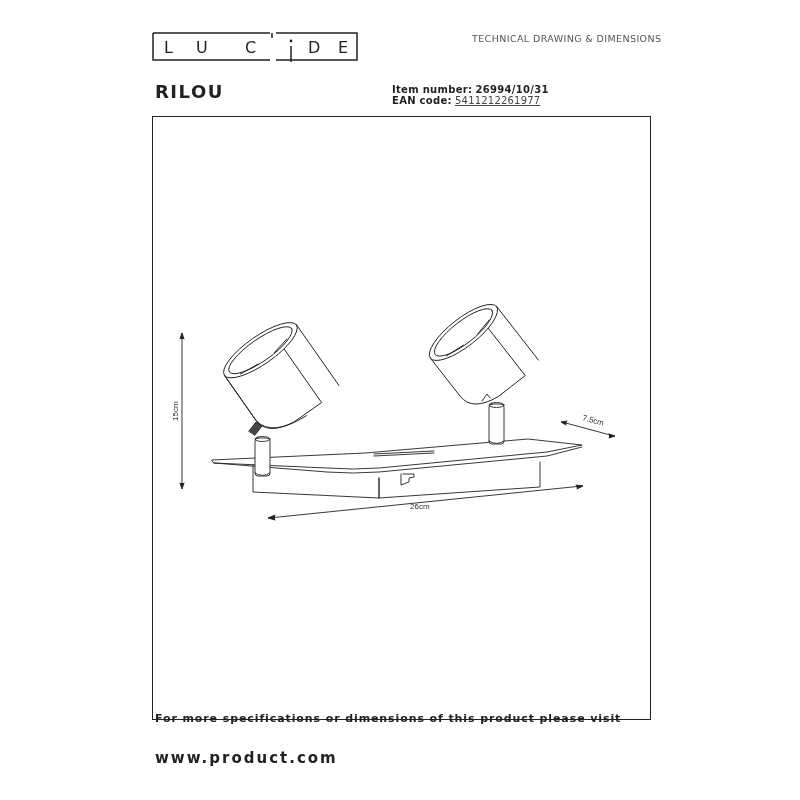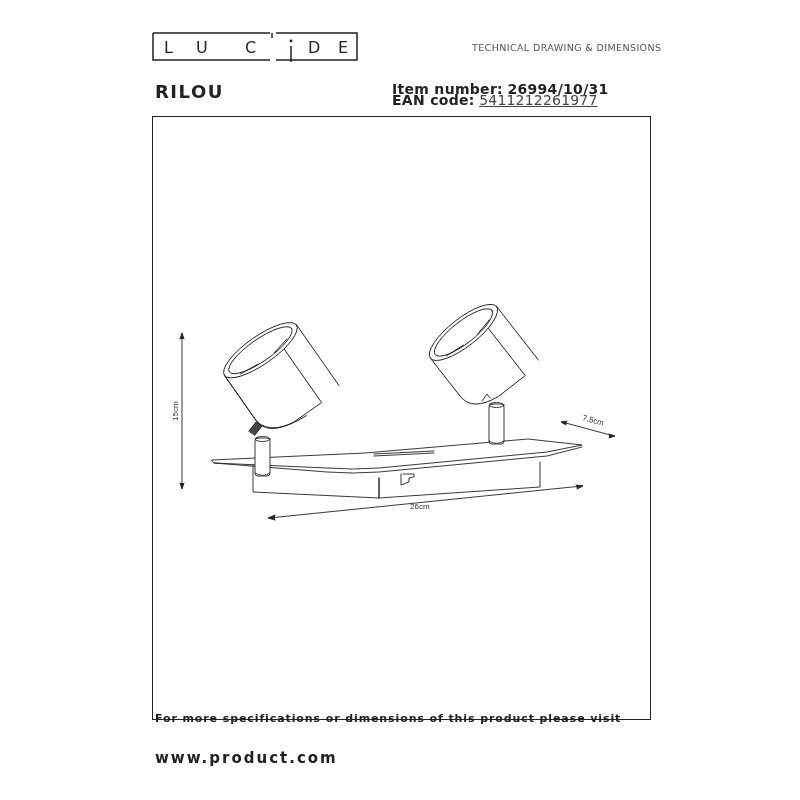--- a/index.html
+++ b/index.html
@@ -1,21 +1,21 @@
 <!DOCTYPE html>
 <html><head>
 <meta charset="utf-8">
 <style>
   html, body { margin:0; padding:0; background:#ffffff; }
   body { width:800px; height:800px; position:relative; overflow:hidden; font-family:"DejaVu Sans", sans-serif; color:#1a1a1a; }
   .logo { position:absolute; left:152px; top:32px; width:206px; height:30px; }
   .logo svg { display:block; }
-  .doc-type { position:absolute; left:472px; top:42px; font-size:9.5px; letter-spacing:0.4px; color:#555; font-family:"DejaVu Sans", sans-serif; }
+  .doc-type { position:absolute; left:472px; top:33px; font-size:9.5px; letter-spacing:0.4px; color:#555; font-family:"DejaVu Sans", sans-serif; }
   .product-name { position:absolute; left:155px; top:81px; font-size:18px; font-weight:bold; letter-spacing:1.5px; color:#222; }
-  .meta { position:absolute; left:392px; top:84px; font-size:14px; line-height:11px; color:#222; }
+  .meta { position:absolute; left:392px; top:84px; font-size:10px; line-height:11px; color:#222; }
   .meta .k { font-weight:bold; letter-spacing:0.3px; }
   .meta .v-bold { font-weight:bold; letter-spacing:0.3px; }
   .meta .v { color:#444; letter-spacing:0.2px;text-decoration:underline; }
   .frame { position:absolute; left:152px; top:116px; width:499px; height:604px; border:1.5px solid #222; box-sizing:border-box; }
   .drawing { position:absolute; left:152px; top:116px; width:499px; height:604px; }
   .footer-line1 { position:absolute; left:155px; top:712px; font-size:11px; font-weight:bold; letter-spacing:0.9px; color:#222; }
   .footer-line2 { position:absolute; left:155px; top:749px; font-size:15px; font-weight:bold; letter-spacing:2px; color:#222; }
   .dim-label { font-family:"Liberation Sans", sans-serif; font-size:8px; fill:#333; }
 </style>
 </head>

